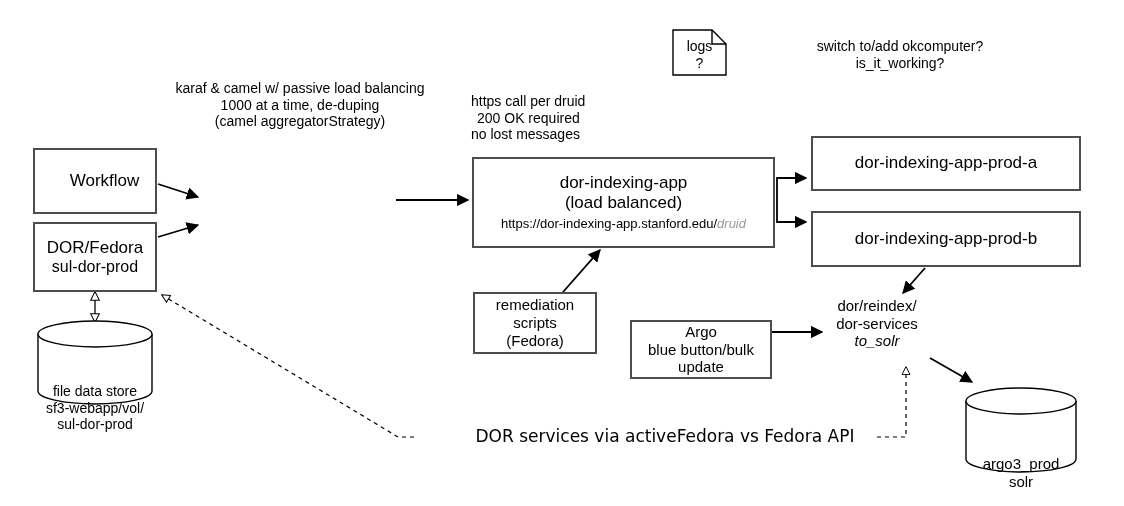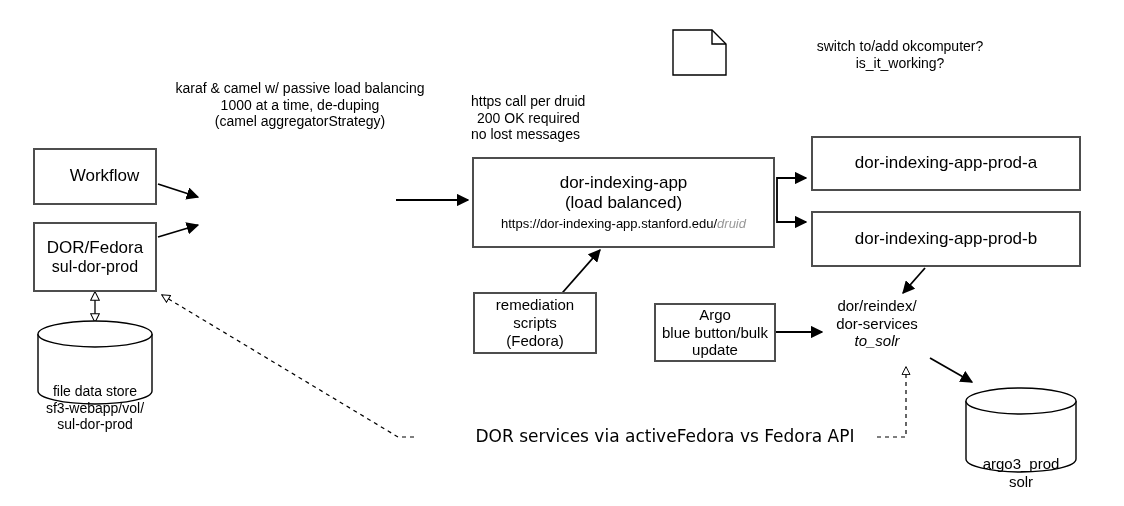--- a/index.html
+++ b/index.html
@@ -82,21 +82,21 @@
       <path d="M 966 401 L 966 459 A 55 13 0 0 0 1076 459 L 1076 401" fill="#ffffff" stroke="#000" stroke-width="1.4"></path>
       <ellipse cx="1021" cy="401" rx="55" ry="13" fill="#ffffff" stroke="#000" stroke-width="1.4"></ellipse>
     </g>
 
     <g>
       <path d="M 673 30 L 712 30 L 726 44 L 726 75 L 673 75 Z" fill="#ffffff" stroke="#000" stroke-width="1.4"></path>
       <path d="M 712 30 L 712 44 L 726 44" fill="none" stroke="#000" stroke-width="1.4"></path>
     </g>
   </svg>
 
-  <div class="node boxnode" style="left:33px;top:148px;width:124px;height:57px;padding-left:19px;">
+  <div class="node boxnode" style="left:33px;top:148px;width:124px;height:66px;padding-left:19px;">
     <span class="txt t17">Workflow</span>
   </div>
 
   <div class="node boxnode" style="left:33px;top:222px;width:124px;height:70px;">
     <span class="txt t17">DOR/Fedora</span>
     <span class="txt t16">sul-dor-prod</span>
   </div>
 
 
   <div class="node boxnode" style="left:472px;top:157px;width:303px;height:91px;">
@@ -114,41 +114,47 @@
   <div class="node boxnode" style="left:811px;top:211px;width:270px;height:56px;">
     <span class="txt t17">dor-indexing-app-prod-b</span>
   </div>
 
   <div class="node boxnode" style="left:473px;top:292px;width:124px;height:62px;">
     <span class="txt t15">remediation</span>
     <span class="txt t15">scripts</span>
     <span class="txt t15">(Fedora)</span>
   </div>
 
-  <div class="node boxnode" style="left:630px;top:303px;width:122px;height:59px;margin-left:24px;">
+  <div class="node boxnode" style="left:630px;top:320px;width:142px;height:59px;">
     <span class="txt t15">Argo</span>
     <span class="txt t15">blue button/bulk</span>
     <span class="txt t15">update</span>
   </div>
 
   <div class="cyl" style="left:38px;top:321px;width:114px;height:84px;">
     <div class="cyl-label t14" style="top:27px;">
       <span class="txt t14">file data store</span>
       <span class="txt t14">sf3-webapp/vol/</span>
       <span class="txt t14">sul-dor-prod</span>
     </div>
   </div>
 
   <div class="cyl" style="left:966px;top:388px;width:110px;height:84px;">
     <div class="cyl-label t15" style="top:32px;">
       <span class="txt t15">argo3_prod</span>
       <span class="txt t15">solr</span>
     </div>
   </div>
 
+  <div class="stickynote" style="left:673px;top:30px;width:53px;height:45px;">
+    <div class="sn-text" style="top:8px;">
+      <span class="txt t14">logs</span>
+      <span class="txt t14">?</span>
+    </div>
+  </div>
 
   <div class="note" style="left:160px;top:80px;width:280px;">
     <span class="txt t14">karaf &amp; camel w/ passive load balancing</span>
     <span class="txt t14">1000 at a time, de-duping</span>
     <span class="txt t14">(camel aggregatorStrategy)</span>
   </div>
 
   <div class="note" style="left:471px;top:93px;width:200px;text-align:left;">
     <span class="txt t14">https call per druid</span>
     <span class="txt t14" style="padding-left:6px;">200 OK required</span>

